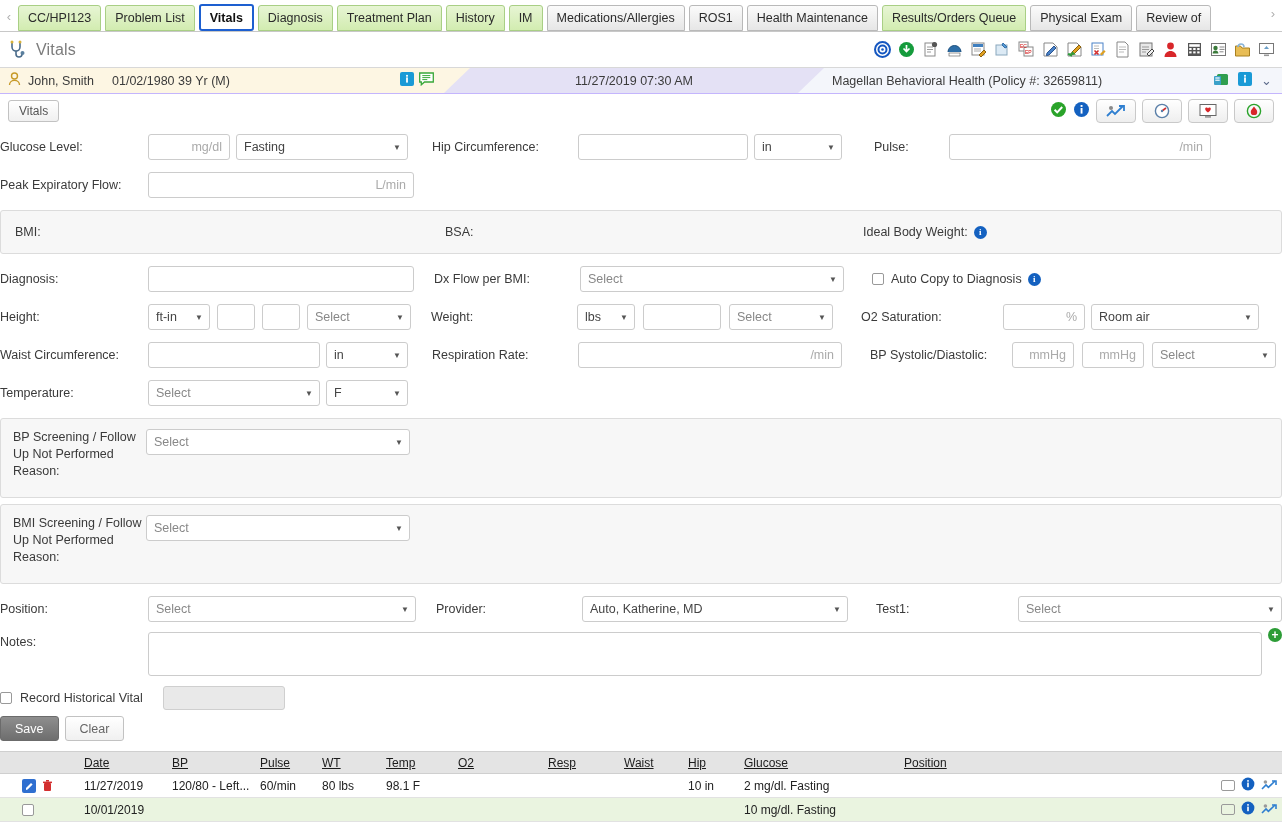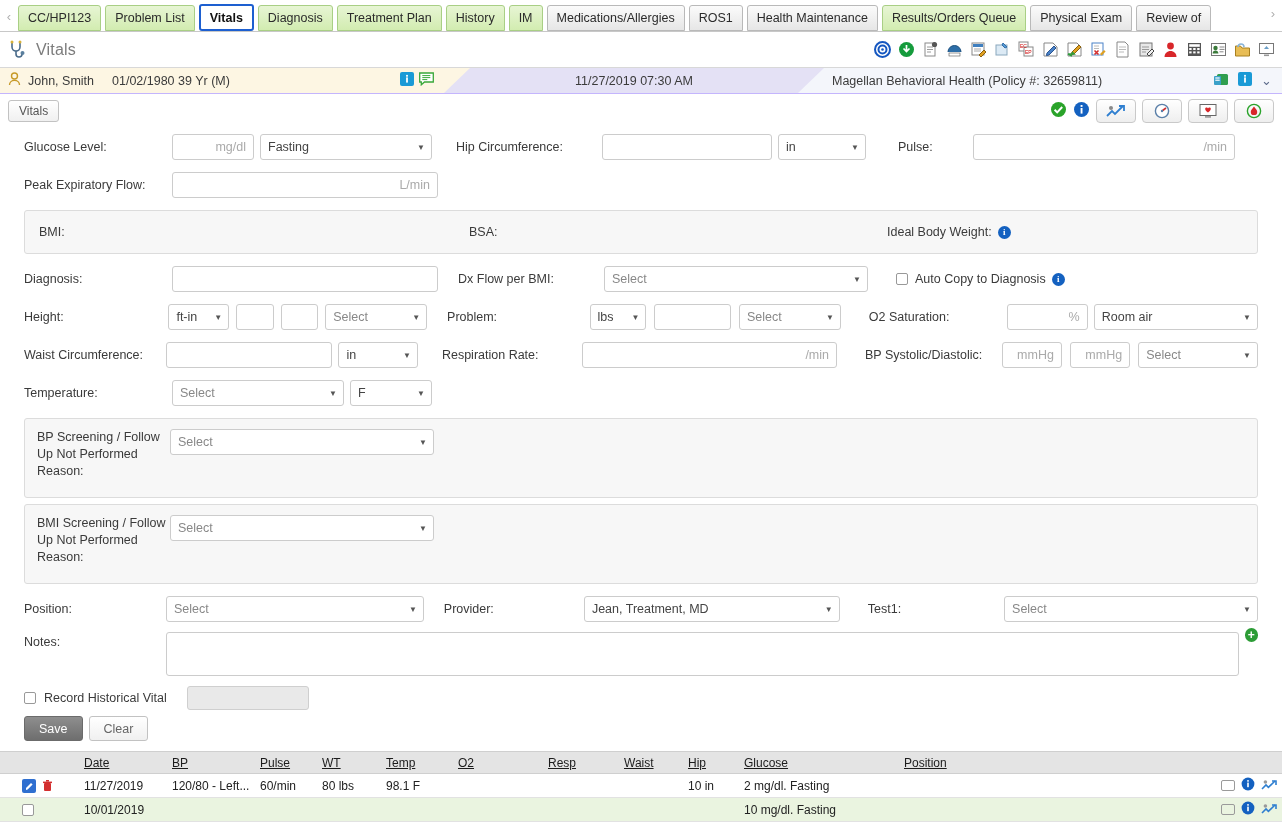--- a/index.html
+++ b/index.html
@@ -133,21 +133,21 @@
   }
   .review-actions { margin-left: auto; display: flex; align-items: center; gap: 6px; }
   .act-btn {
     width: 40px; height: 24px;
     border: 1px solid #c9c9c9; border-radius: 4px;
     background: linear-gradient(#ffffff, #eeeeee);
     display: flex; align-items: center; justify-content: center;
   }
 
   
-  .form { padding: 0 24px; }
+  .form { padding: 0 0; }
   .frow { display: flex; align-items: center; height: 38px; }
   .lbl { font-size: 12.5px; color: #3a3a3a; }
   .fld {
     height: 26px;
     border: 1px solid #ccc; border-radius: 3px;
     background: #fff;
     font-size: 12.5px;
     color: #333;
     display: flex; align-items: center;
     padding: 0 7px;
@@ -589,21 +589,21 @@
     <div class="sel" style="width:62px">
       <span>ft-in</span>
         <span class="caret">▼</span>
     </div>
     <div class="fld" style="width:38px;margin-left:7px"></div>
     <div class="fld" style="width:38px;margin-left:7px"></div>
     <div class="sel placeholder" style="width:104px;margin-left:7px">
       <span>Select</span>
         <span class="caret">▼</span>
     </div>
-    <div class="lbl" style="width:146px;margin-left:20px">Problem:</div>
+    <div class="lbl" style="width:146px;margin-left:20px">Weight:</div>
     <div class="sel" style="width:58px">
       <span>lbs</span>
         <span class="caret">▼</span>
     </div>
     <div class="fld" style="width:78px;margin-left:8px"></div>
     <div class="sel placeholder" style="width:104px;margin-left:8px">
       <span>Select</span>
         <span class="caret">▼</span>
     </div>
     <div class="lbl" style="width:142px;margin-left:28px">O2 Saturation:</div>
@@ -661,21 +661,21 @@
   </div>
 
   <div class="frow">
     <div class="lbl" style="width:148px">Position:</div>
     <div class="sel placeholder" style="width:268px">
       <span>Select</span>
         <span class="caret">▼</span>
     </div>
     <div class="lbl" style="width:146px;margin-left:20px">Provider:</div>
     <div class="sel" style="width:266px">
-      <span>Jean, Treatment, MD</span>
+      <span>Auto, Katherine, MD</span>
         <span class="caret">▼</span>
     </div>
     <div class="lbl" style="width:142px;margin-left:28px">Test1:</div>
     <div class="sel placeholder" style="width:264px">
       <span>Select</span>
         <span class="caret">▼</span>
     </div>
   </div>
 
   <div style="display:flex;align-items:flex-start;margin-top:4px;">

